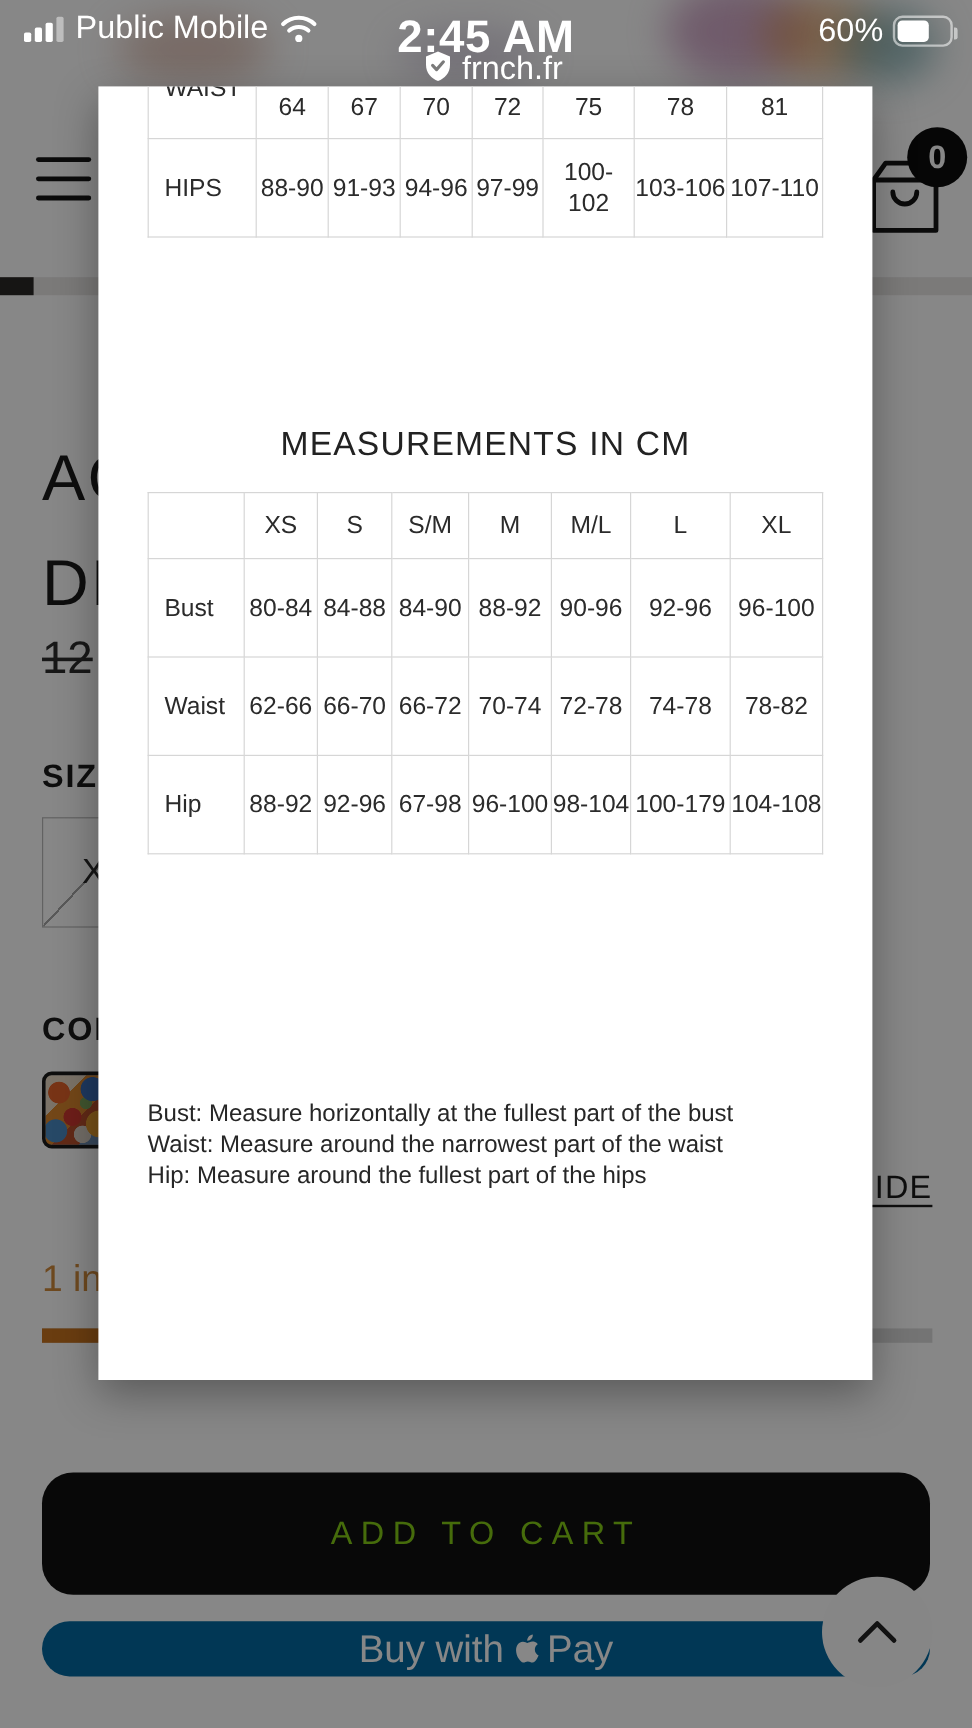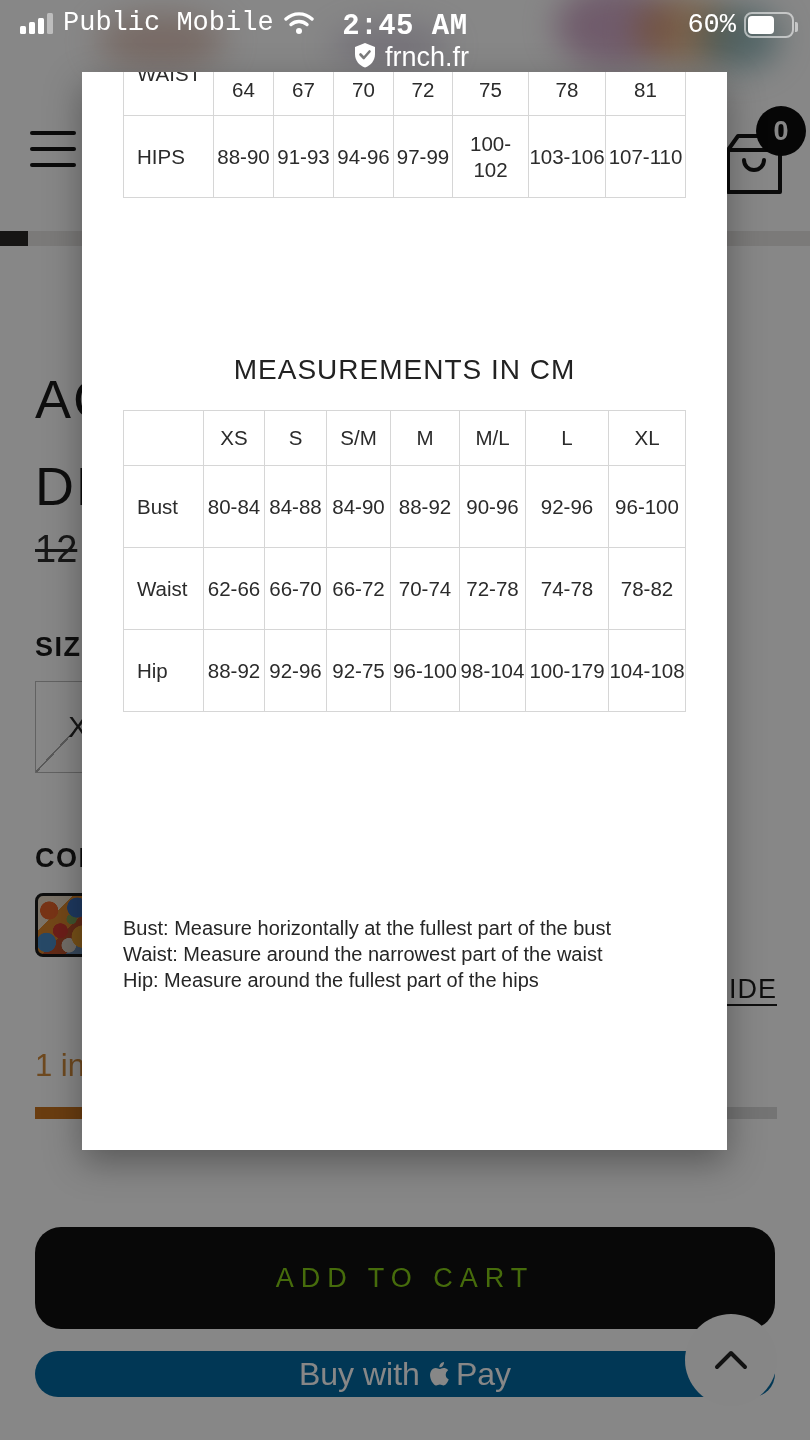--- a/index.html
+++ b/index.html
@@ -59,24 +59,24 @@
   .btn-apay { position:absolute; left:35px; top:1351px; width:740px; height:46px; border:none; border-radius:23px; background:#0369a1; color:#fff; font-family:inherit; font-size:32px; display:flex; align-items:center; justify-content:center; gap:6px; cursor:pointer; }
   .btn-apay .apay-brand { display:flex; align-items:center; font-weight:500; }
 
   .scroll-top { position:absolute; left:685px; top:1314px; width:92px; height:92px; border-radius:50%; background:#fdfdfd; display:flex; align-items:center; justify-content:center; cursor:pointer; }
 
   
   .overlay { position:absolute; inset:0; background:rgba(0,0,0,0.47); z-index:50; }
 
   
   .statusbar { position:absolute; left:0; top:0; width:810px; height:72px; z-index:60; color:#fff; }
-  .sb-row1 { position:absolute; left:0; top:8px; width:100%; height:32px;font-family:Liberation Mono, monospace; }
+  .sb-row1 { position:absolute; left:0; top:8px; width:100%; height:32px; }
   .sb-left { position:absolute; left:20px; top:0; display:flex; align-items:center; gap:10px; }
   .sb-carrier { font-size:27px; }
-  .sb-time { position:absolute; left:0; width:100%; text-align:center; top:2px; font-size:29px; font-weight:600; letter-spacing:.5px; }
+  .sb-time { position:absolute; left:0; width:100%; text-align:center; top:2px; font-size:38px; font-weight:600; letter-spacing:.5px; }
   .sb-right { position:absolute; right:16px; top:2px; display:flex; align-items:center; gap:8px; }
   .sb-batt-pct { font-size:27px; }
   .sb-row2 { position:absolute; left:0; top:42px; width:100%; display:flex; align-items:flex-start; justify-content:center; gap:8px; font-size:27px;padding-left:12px; }
   .signal { display:flex; align-items:flex-end; gap:3px; height:22px; }
   .signal i { display:block; width:6px; background:#fff; border-radius:1.5px; }
   .signal i:nth-child(1){height:8px;} .signal i:nth-child(2){height:12px;}
   .signal i:nth-child(3){height:16px;} .signal i:nth-child(4){height:21px;opacity:.45;}
   .batt { position:relative; width:50px; height:26px; border:2px solid rgba(255,255,255,.55); border-radius:8px; }
   .batt-fill { position:absolute; left:2px; top:2px; height:18px; width:26px; background:#fff; border-radius:4px; }
   .batt-cap { position:absolute; right:-6px; top:8px; width:3px; height:10px; background:rgba(255,255,255,.55); border-radius:0 2px 2px 0; }
@@ -282,21 +282,21 @@
             <td>66-72</td>
             <td>70-74</td>
             <td>72-78</td>
             <td>74-78</td>
             <td>78-82</td>
           </tr>
           <tr class="body">
             <td class="lbl">Hip</td>
             <td>88-92</td>
             <td>92-96</td>
-            <td>92-75</td>
+            <td>67-98</td>
             <td>96-100</td>
             <td>98-104</td>
             <td>100-179</td>
             <td>104-108</td>
           </tr>
         </tbody>
     </table>
 
     <div class="how-text" id="howText">
         <div>Bust: Measure horizontally at the fullest part of the bust</div>

